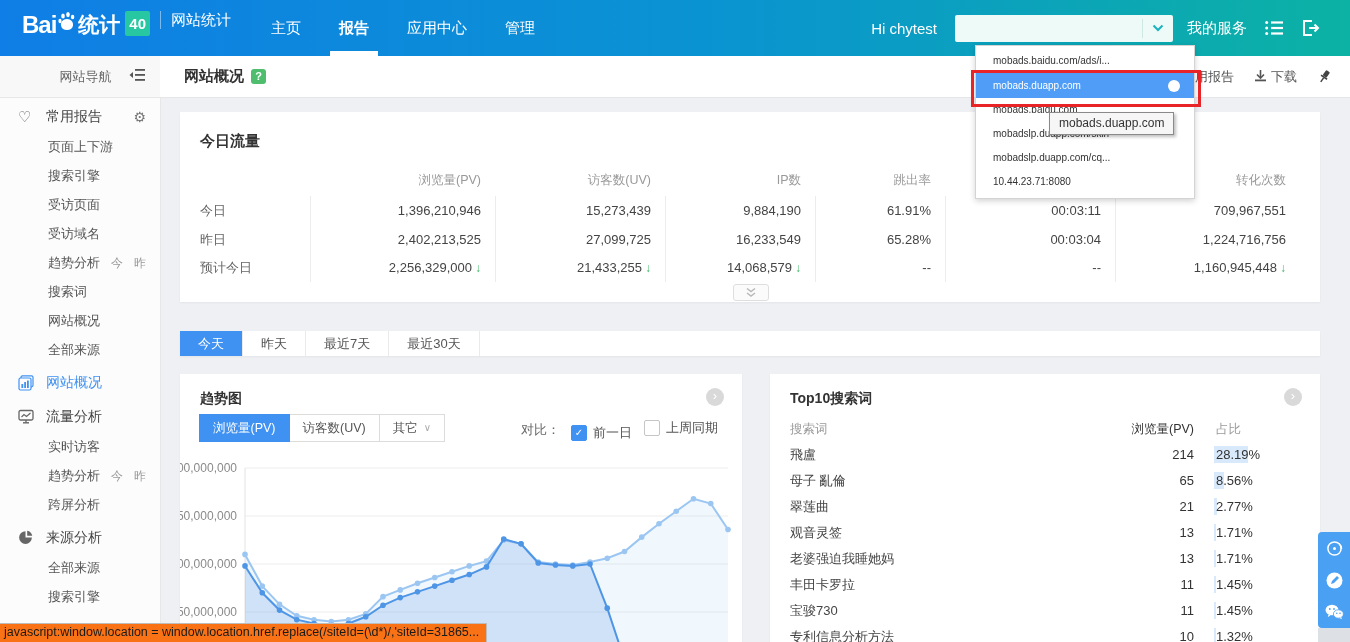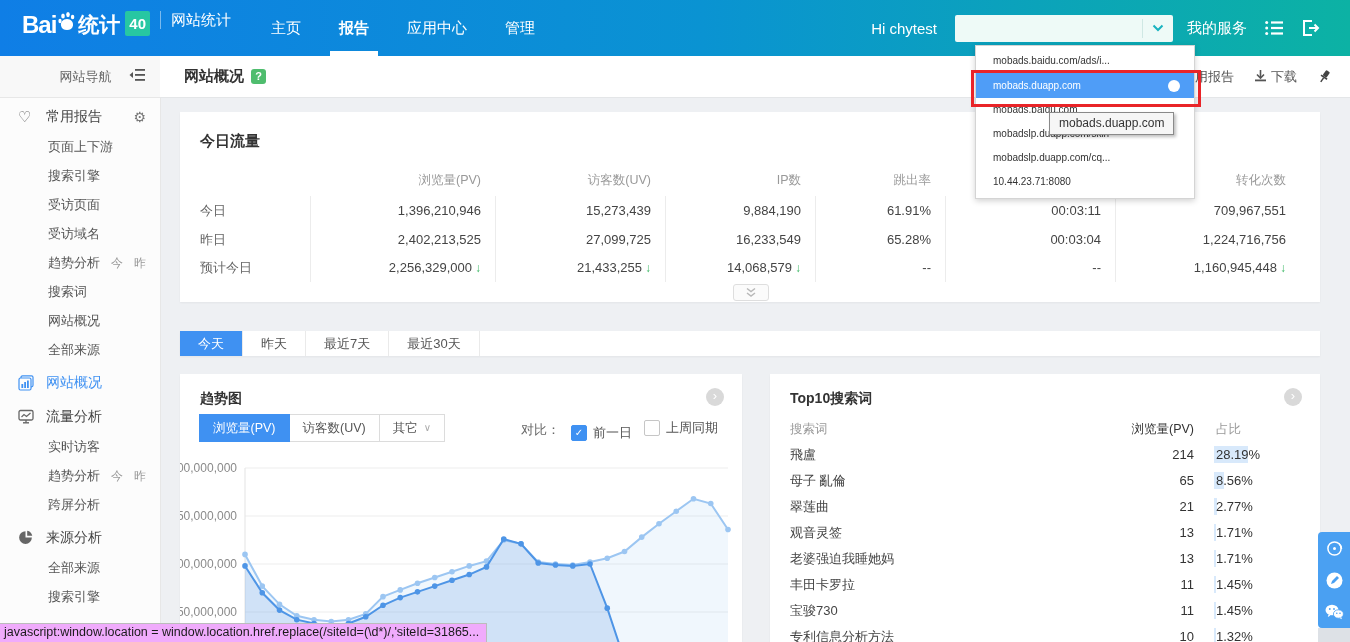--- a/index.html
+++ b/index.html
@@ -118,21 +118,21 @@
     border:1px solid #8a8a8a;box-shadow:2px 2px 3px rgba(0,0,0,.25);font-size:12px;color:#333;
     padding:2px 9px;z-index:120;}
 
   
   #float-widget{position:absolute;left:1318px;top:532px;width:32px;height:96px;background:#4aa0f2;
     border-radius:4px 0 0 4px;z-index:90;display:flex;flex-direction:column;}
   .fw-ic{flex:1;display:flex;align-items:center;justify-content:center;cursor:pointer;}
   #fw-tail{position:absolute;left:1318px;top:628px;width:32px;height:14px;background:#dde1e6;z-index:89;}
 
   
-  #status-bar{position:absolute;left:0;top:623px;height:16px;background:#f0abfc;border:1px solid #bcbcbc;
+  #status-bar{position:absolute;left:0;top:623px;height:16px;background:#f97316;border:1px solid #bcbcbc;
     border-left:none;border-bottom:none;font-size:12.5px;color:#1a1a1a;padding:1px 7px 1px 4px;z-index:300;
     white-space:nowrap;}
 </style>
 </head>
 <body>
 
 <div id="app">
 
   <header id="hdr">
     <div class="logo">

